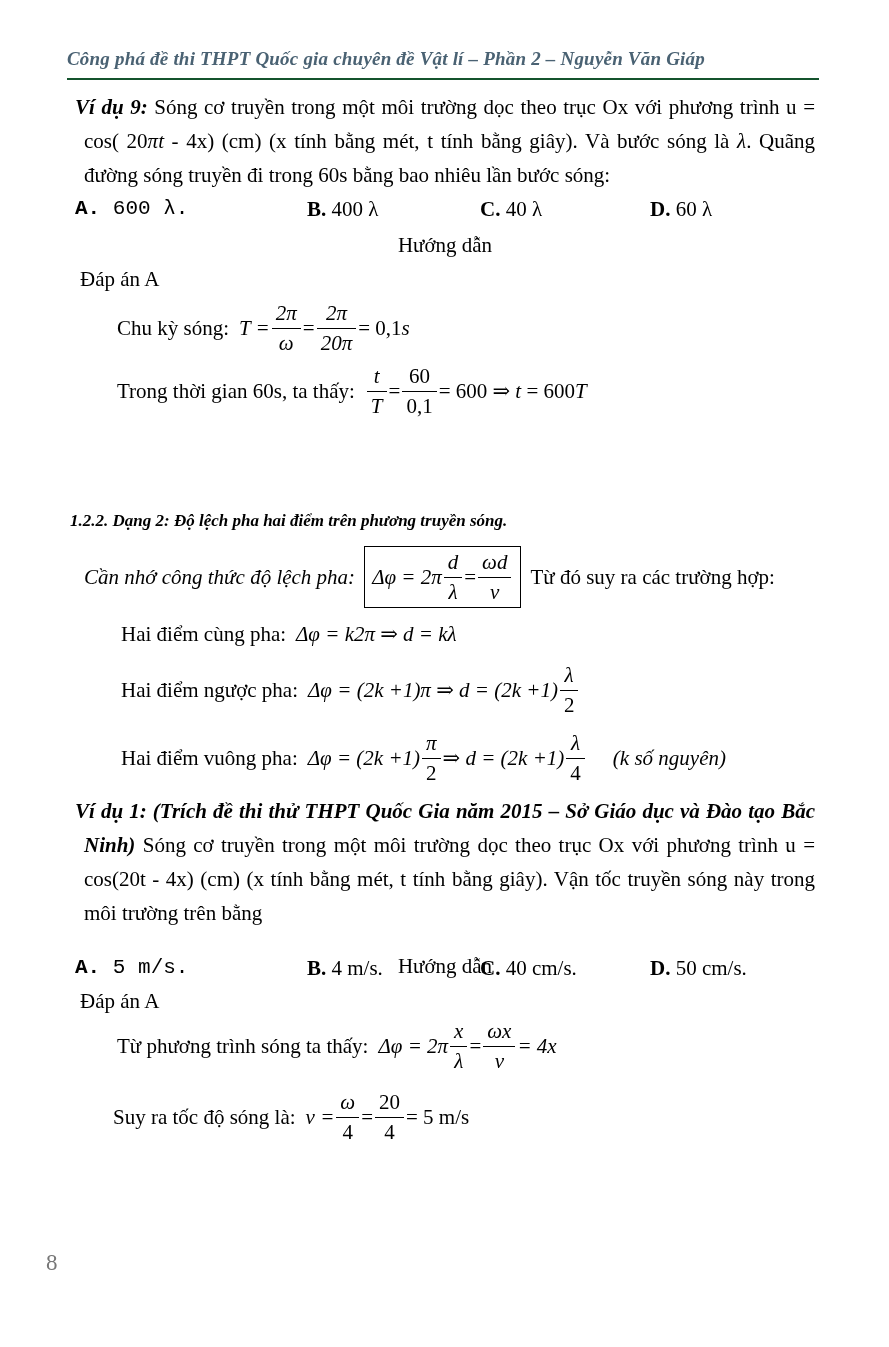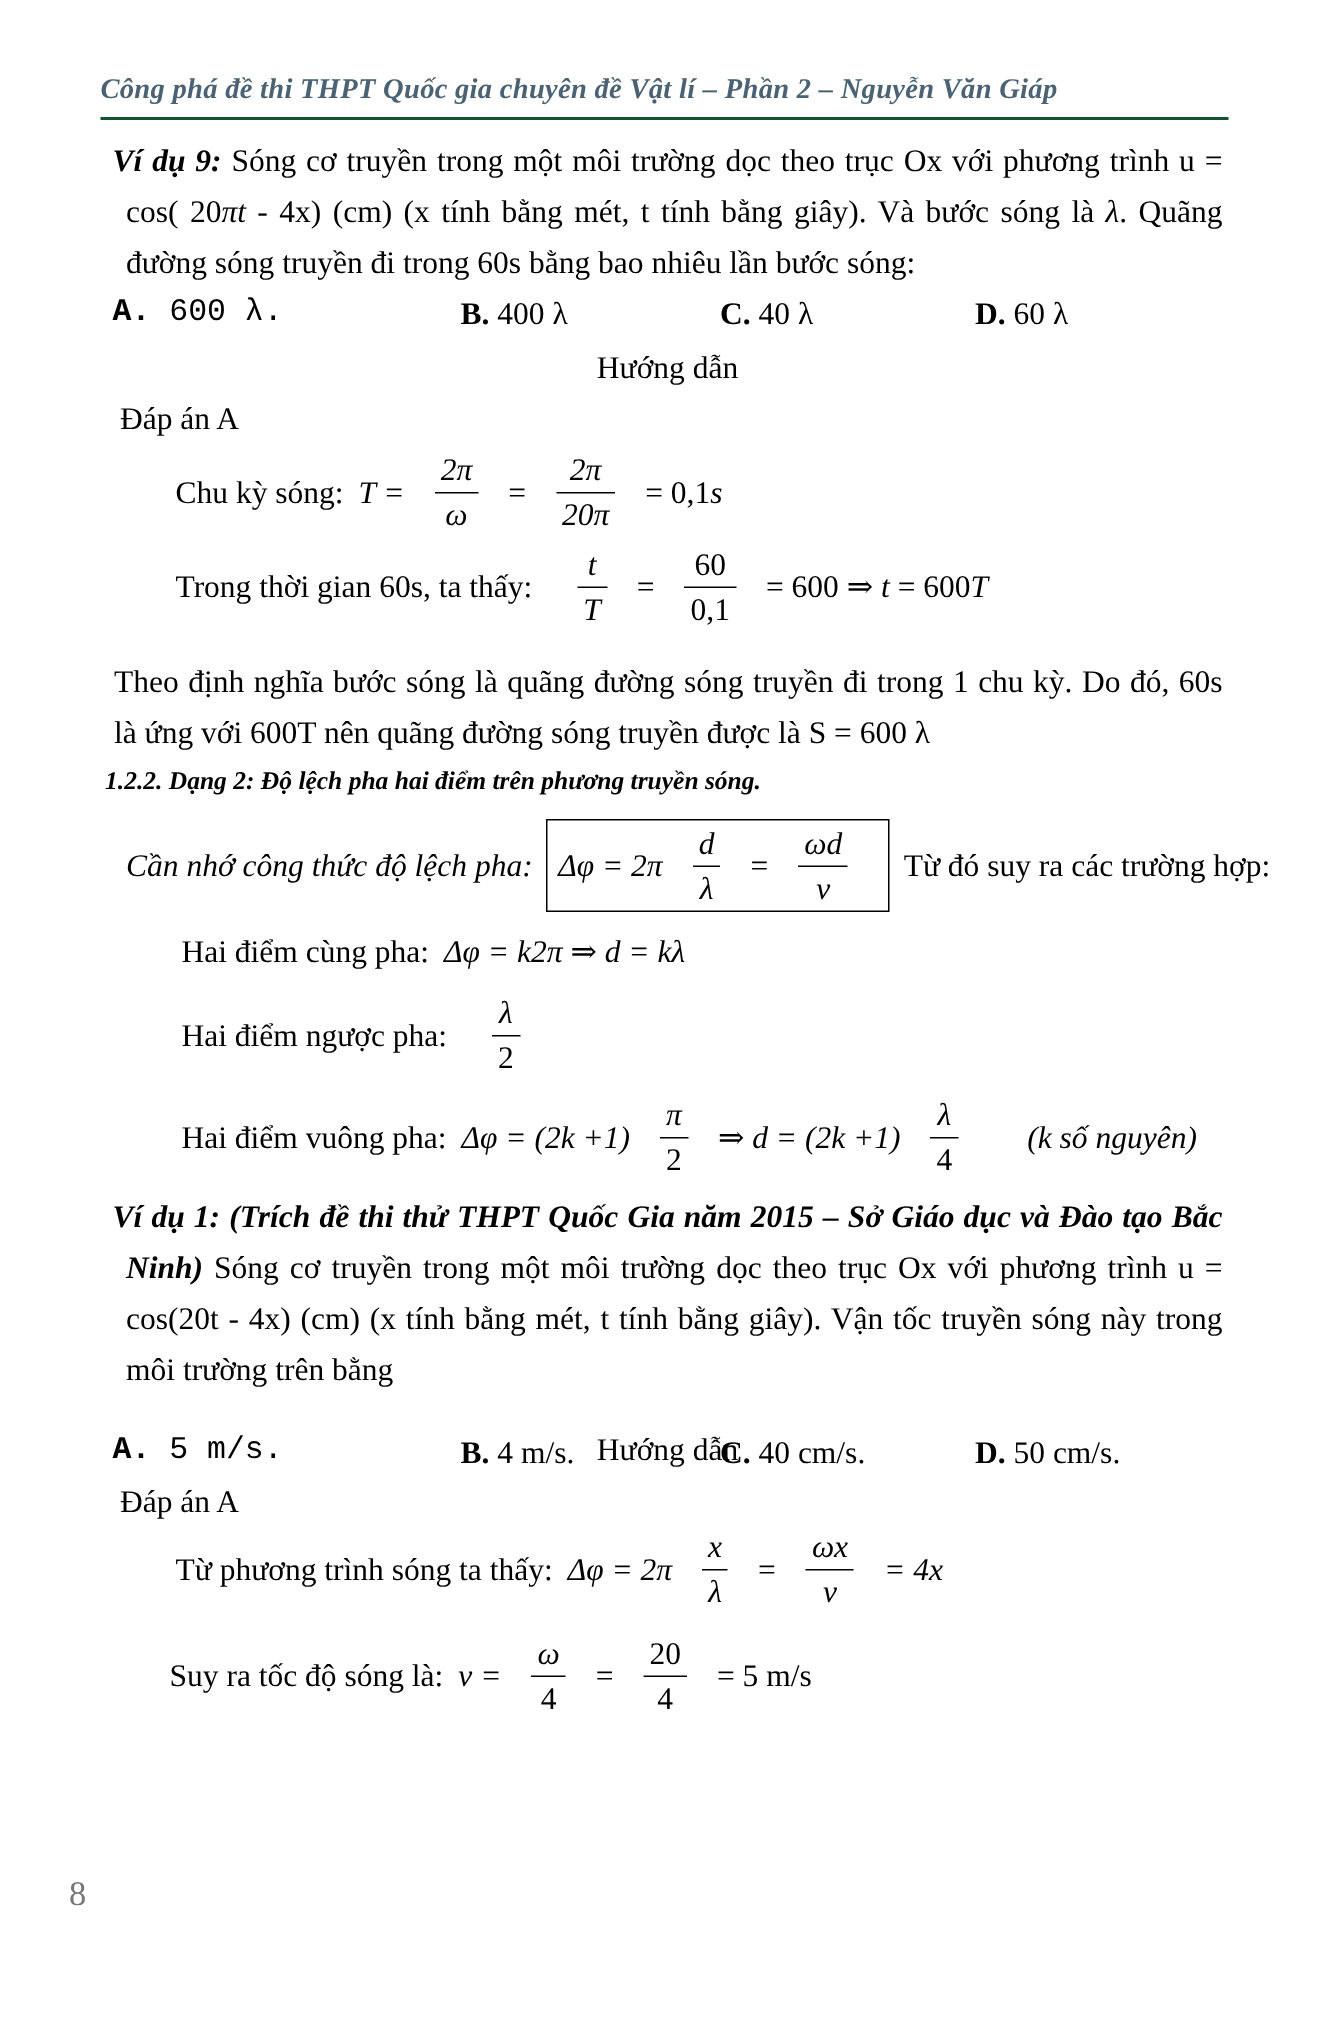--- a/index.html
+++ b/index.html
@@ -24,21 +24,21 @@
   .bold{font-weight:normal;}
   .center{text-align:center;}
   
   .opts{position:relative;height:34px;}
   .opt{position:absolute;top:0;white-space:nowrap;}
   .opt-a{left:0px;font-family:Liberation Mono, monospace;} .opt-b{left:232px;} .opt-c{left:405px;} .opt-d{left:575px;}
   .optletter{font-weight:bold;}
   
   .fmla{display:flex;align-items:center;line-height:normal;white-space:pre;}
   .fmla .lbl{font-style:normal;margin-right:10px;white-space:pre;margin-left:37px;}
-  .frac{display:inline-flex;flex-direction:column;text-align:center;margin:0 20px;line-height:25px;}
+  .frac{display:inline-flex;flex-direction:column;text-align:center;margin:0 2px;line-height:25px;}
   .frac .num{padding:1px 4px 2px;border-bottom:1.5px solid #000;}
   .frac .den{padding:2px 4px 0;}
   .mbox{display:inline-flex;align-items:center;border:1.6px solid #000;padding:2px 7px;margin:0 9px;}
   .note-k{margin-left:26px;font-style:italic;}
   
   .h122{font-weight:bold;font-style:italic;font-size:17px;}
   
   .pgnum{font-size:23px;color:#777777;}
 </style>
 </head>
@@ -75,21 +75,20 @@
   </div>
 
   <div class="blk fmla" style="top:363px;left:80px;height:56px;">
     <span class="lbl">Trong thời gian 60s, ta thấy:</span>
     <span class="frac"><span class="num it">t</span><span class="den it">T</span></span>
     <span class="up">=</span>
     <span class="frac"><span class="num up">60</span><span class="den up">0,1</span></span>
     <span class="up">= 600 ⇒ </span><span class="it">t</span><span class="up"> = 600</span><span class="it">T</span>
   </div>
 
-  <div class="blk para" style="top:437px;left:76px;right:74px;">Theo định nghĩa bước sóng là quãng đường sóng truyền đi trong 1 chu kỳ. Do đó, 60s là ứng với 600T nên quãng đường sóng truyền được là S = 600 λ</div>
 
   <div class="blk h122" style="top:511px;left:70px;right:70px;">1.2.2. Dạng 2: Độ lệch pha hai điểm trên phương truyền sóng.</div>
 
   <div class="blk fmla" style="top:547px;left:84px;height:60px;">
     <span class="it">Cần nhớ công thức độ lệch pha:</span>
     <span class="mbox">
       <span class="it">Δφ = 2π</span>
       <span class="frac"><span class="num it">d</span><span class="den it">λ</span></span>
       <span class="up">=</span>
       <span class="frac"><span class="num it">ωd</span><span class="den it">v</span></span>
@@ -97,20 +96,21 @@
     <span class="up">Từ đó suy ra các trường hợp:</span>
   </div>
 
   <div class="blk fmla" style="top:622px;left:84px;align-items:flex-end;">
     <span class="lbl">Hai điểm cùng pha:</span>
     <span class="it">Δφ = k2π ⇒ d = kλ</span>
   </div>
 
   <div class="blk fmla" style="top:661px;left:84px;height:58px;">
     <span class="lbl">Hai điểm ngược pha:</span>
+    <span class="it">Δφ = (2k +1)π ⇒ d = (2k +1)</span>
     <span class="frac"><span class="num it">λ</span><span class="den up">2</span></span>
   </div>
 
   <div class="blk fmla" style="top:728px;left:84px;height:60px;">
     <span class="lbl">Hai điểm vuông pha:</span>
     <span class="it">Δφ = (2k +1)</span>
     <span class="frac"><span class="num it">π</span><span class="den up">2</span></span>
     <span class="it">⇒ d = (2k +1)</span>
     <span class="frac"><span class="num it">λ</span><span class="den up">4</span></span>
     <span class="note-k">(k số nguyên)</span>

